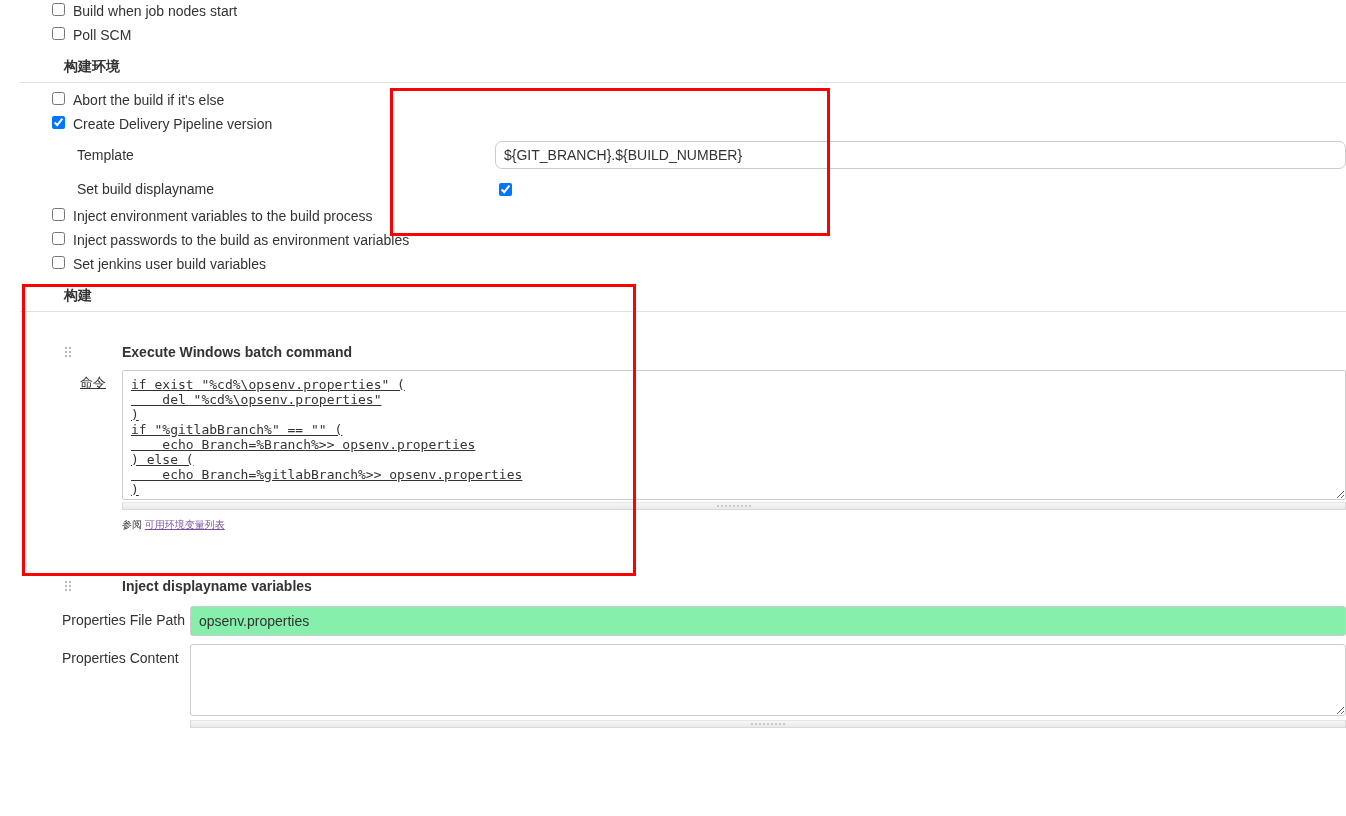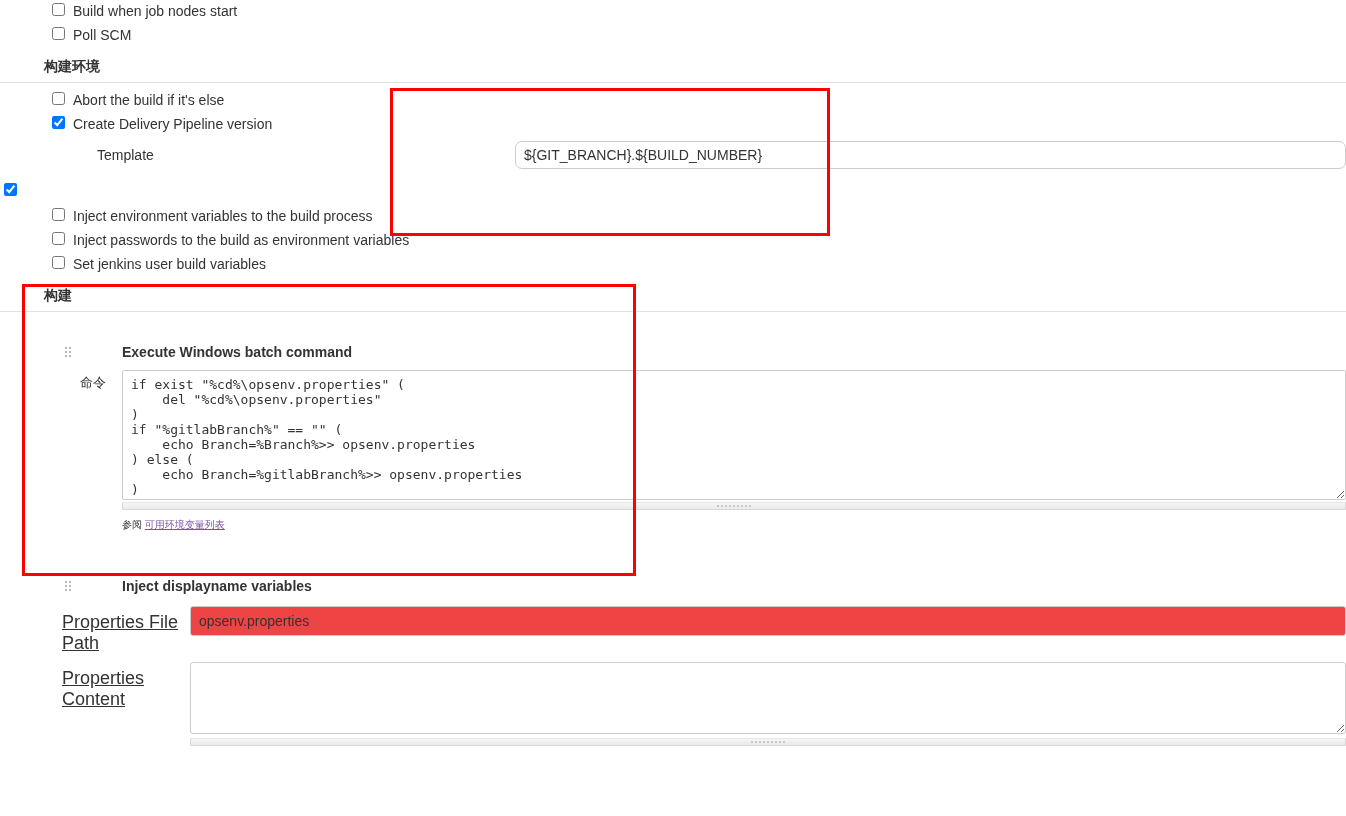--- a/index.html
+++ b/index.html
@@ -30,20 +30,21 @@
     font-size: 14px;
     color: #333;
   }
   .section-header {
     font-weight: bold;
     font-size: 14px;
     color: #333;
     padding: 10px 0 6px 44px;
     border-bottom: 1px solid #e0e0e0;
     margin-bottom: 6px;
+    margin-left: 20px;
   }
   .field-row {
     display: flex;
     align-items: center;
     padding: 4px 0;
     min-height: 32px;
   }
   .field-label {
     width: 418px;
     padding-left: 77px;
@@ -94,20 +95,21 @@
     padding-left: 80px;
     font-size: 13px;
     color: #333;
     align-self: flex-start;
     padding-top: 4px;
   }
   .cmd-row {
     display: flex;
     align-items: flex-start;
     padding: 2px 0;
+    text-decoration: underline;
   }
   .cmd-textarea {
     flex: 1;
     min-height: 130px;
     border: 1px solid #ccc;
     border-radius: 2px;
     font-family: "SimSun", "NSimSun", monospace;
     font-size: 13px;
     padding: 6px 8px;
     resize: vertical;
@@ -144,38 +146,37 @@
     font-size: 10px;
     color: #333;
   }
   .ref-row a {
     color: #7b4fa0;
     text-decoration: underline;
   }
   .inject-label {
     width: 190px;
     padding-left: 62px;
-    font-size: 18px;
+    font-size: 14px;
     color: #333;
     align-self: flex-start;
     padding-top: 6px;
-    text-decoration: underline;
   }
   .inject-row {
     display: flex;
     align-items: flex-start;
     padding: 4px 0;
   }
   .inject-input {
     flex: 1;
     padding: 6px 8px;
     border: 1px solid #ccc;
     border-radius: 3px;
     font-size: 14px;
-    background: #ef4444;
+    background: #86efac;
     color: #333;
   }
   .inject-textarea {
     flex: 1;
     min-height: 72px;
     border: 1px solid #ccc;
     border-radius: 3px;
     font-family: inherit;
     font-size: 14px;
     padding: 6px 8px;
@@ -210,27 +211,28 @@
   <div class="option-row">
     <input type="checkbox" style="">
     <span class="option-label">Abort the build if it's else</span>
   </div>
   <div class="option-row">
     <input type="checkbox" checked="" style="">
     <span class="option-label">Create Delivery Pipeline version</span>
   </div>
 
   <div class="field-row">
-    <div class="field-label" style="padding-left:77px; width:495px;margin-left:20px;">Template</div>
+    <div class="field-label" style="padding-left:77px; width:495px;">Template</div>
     <div class="field-control">
       <input class="text-input" type="text" value="${GIT_BRANCH}.${BUILD_NUMBER}" style="">
     </div>
   </div>
 
   <div class="field-row">
+    <div class="field-label" style="padding-left:77px; width:495px;">Set build displayname</div>
     <div class="field-control">
       <input type="checkbox" checked="" style="">
     </div>
   </div>
 
   <div class="option-row">
     <input type="checkbox" style="">
     <span class="option-label">Inject environment variables to the build process</span>
   </div>
   <div class="option-row">

